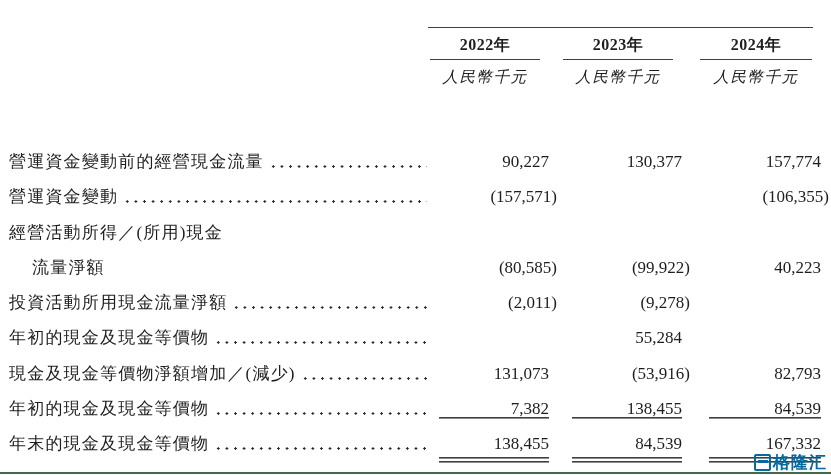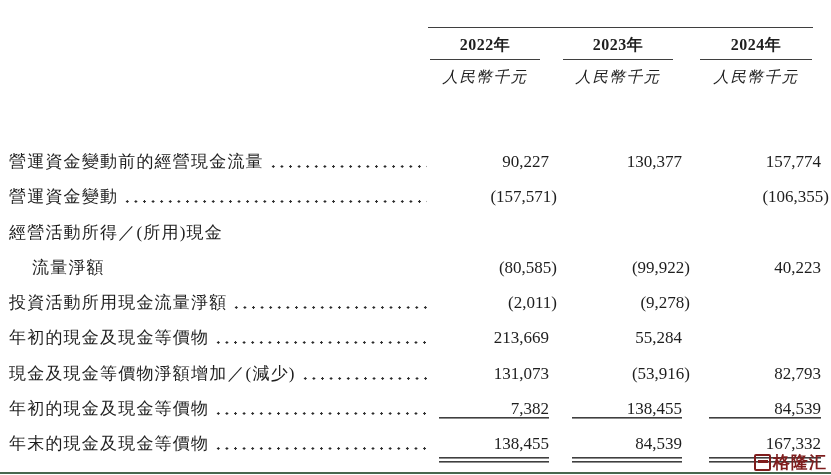--- a/index.html
+++ b/index.html
@@ -155,21 +155,20 @@
           <span class="leader"></span>
         </div>
         <div class="val-cell c1"><span class="neg">(2,011)</span></div>
         <div class="val-cell c2"><span class="neg">(9,278)</span></div>
       </div>
       <div class="row">
         <div class="label-cell">
           <span>年初的現金及現金等價物</span>
           <span class="leader"></span>
         </div>
-        <div class="val-cell c1"><span>213,669</span></div>
         <div class="val-cell c2"><span>55,284</span></div>
       </div>
       <div class="row">
         <div class="label-cell">
           <span>現金及現金等價物淨額增加／(減少)</span>
           <span class="leader"></span>
         </div>
         <div class="val-cell c1"><span>131,073</span></div>
         <div class="val-cell c2"><span class="neg">(53,916)</span></div>
         <div class="val-cell c3"><span>82,793</span></div>
@@ -189,18 +188,18 @@
           <span class="leader"></span>
         </div>
         <div class="val-cell c1 u-double"><span>138,455</span></div>
         <div class="val-cell c2 u-double"><span>84,539</span></div>
         <div class="val-cell c3 u-double"><span>167,332</span></div>
       </div>
     </div>
 
   <div class="bottom-bar" style="background: rgb(71, 104, 79);"></div>
 
-  <div class="watermark" style="color: #7f1d1d;">
+  <div class="watermark" style="color: #0369a1;">
     <span class="wm-logo"></span>
     <span>格隆汇</span>
   </div>
 
 </div>
 
 </body></html>

